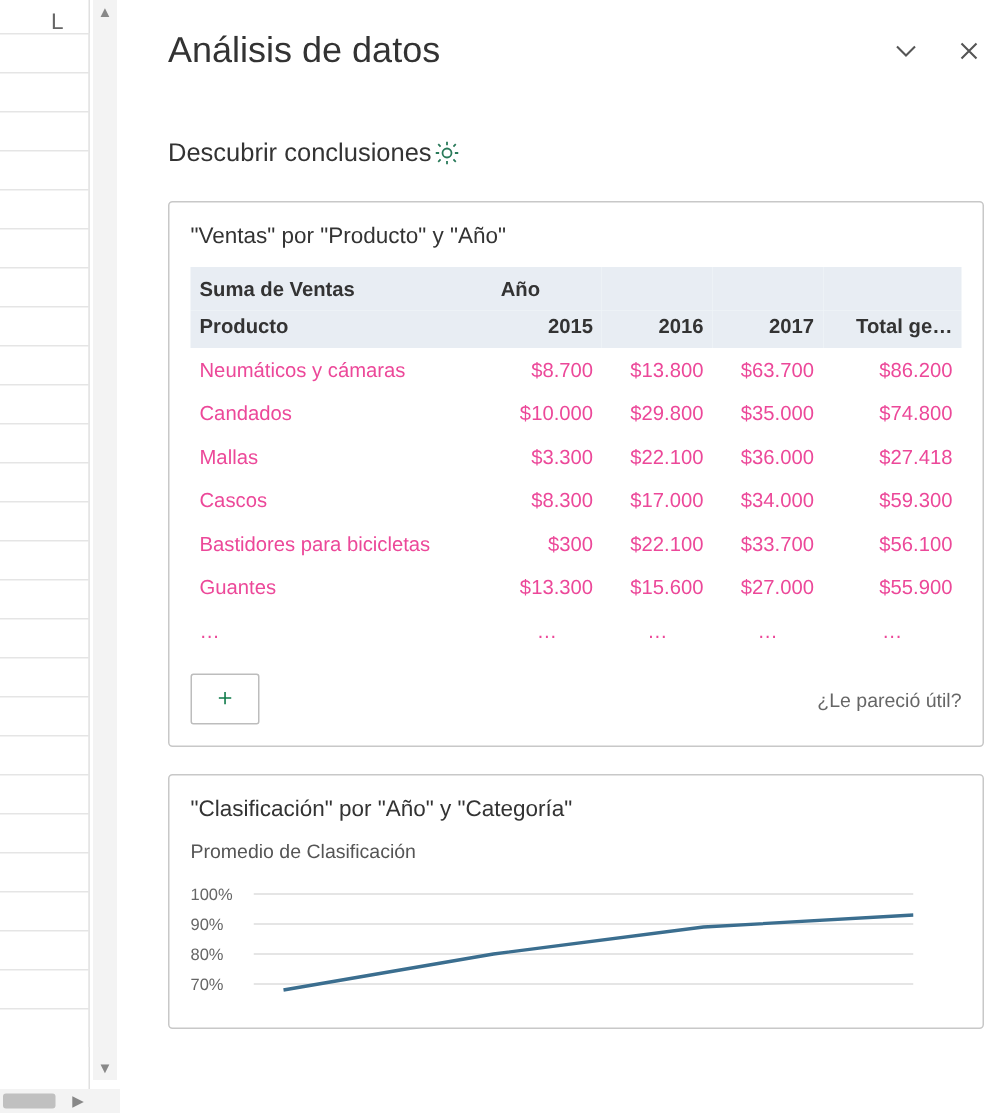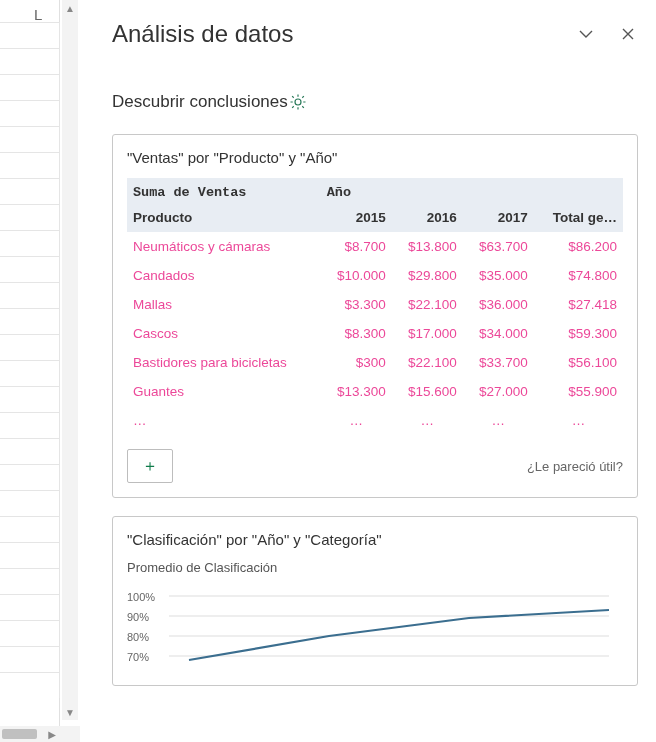--- a/index.html
+++ b/index.html
@@ -53,21 +53,21 @@
   position: absolute; left: 2px; top: 3px; width: 35px; height: 10px;
   background: #c0c0c0; border-radius: 2px;
 }
 .hscroll .arrow-right {
   position: absolute; right: 20px; top: 0; width: 16px; height: 16px;
   display: flex; align-items: center; justify-content: center; color: #888; font-size: 10px;
 }
 .pane {
   position: absolute;
   left: 84px; top: 0; right: 0; bottom: 0;
-  padding: 20px 18px 10px 28px;
+  padding: 20px 0 10px 28px;
   overflow: hidden;
 }
 .pane-header {
   display: flex; align-items: center; justify-content: space-between;
   margin-bottom: 44px;
 }
 .pane-title {
   font-size: 24px;
   font-weight: 400;
   color: #333;
@@ -107,21 +107,21 @@
   font-weight: 600;
   color: #333;
   background: #e8edf3;
   padding: 7px 6px;
 }
 table.pivot th.num, table.pivot td.num { text-align: right; }
 table.pivot td {
   padding: 7px 6px;
   color: #ec4899;
 }
-table.pivot tr.hdr-row1 th { border-bottom: none; font-family: Liberation Mono, monospace; }
+table.pivot tr.hdr-row1 th { border-bottom: none; }
 table.pivot tr.hdr-row2 th { padding-top: 3px; }
 .ellipsis-row td { color: #666; text-align: center; padding-top: 10px; }
 .ellipsis-row td.first { text-align: left; padding-left: 6px; }
 .card-footer {
   display: flex; align-items: center; justify-content: space-between;
   margin-top: 14px;
 }
 .insert-btn {
   border: 1px solid #bdbdbd;
   background: #fff;

